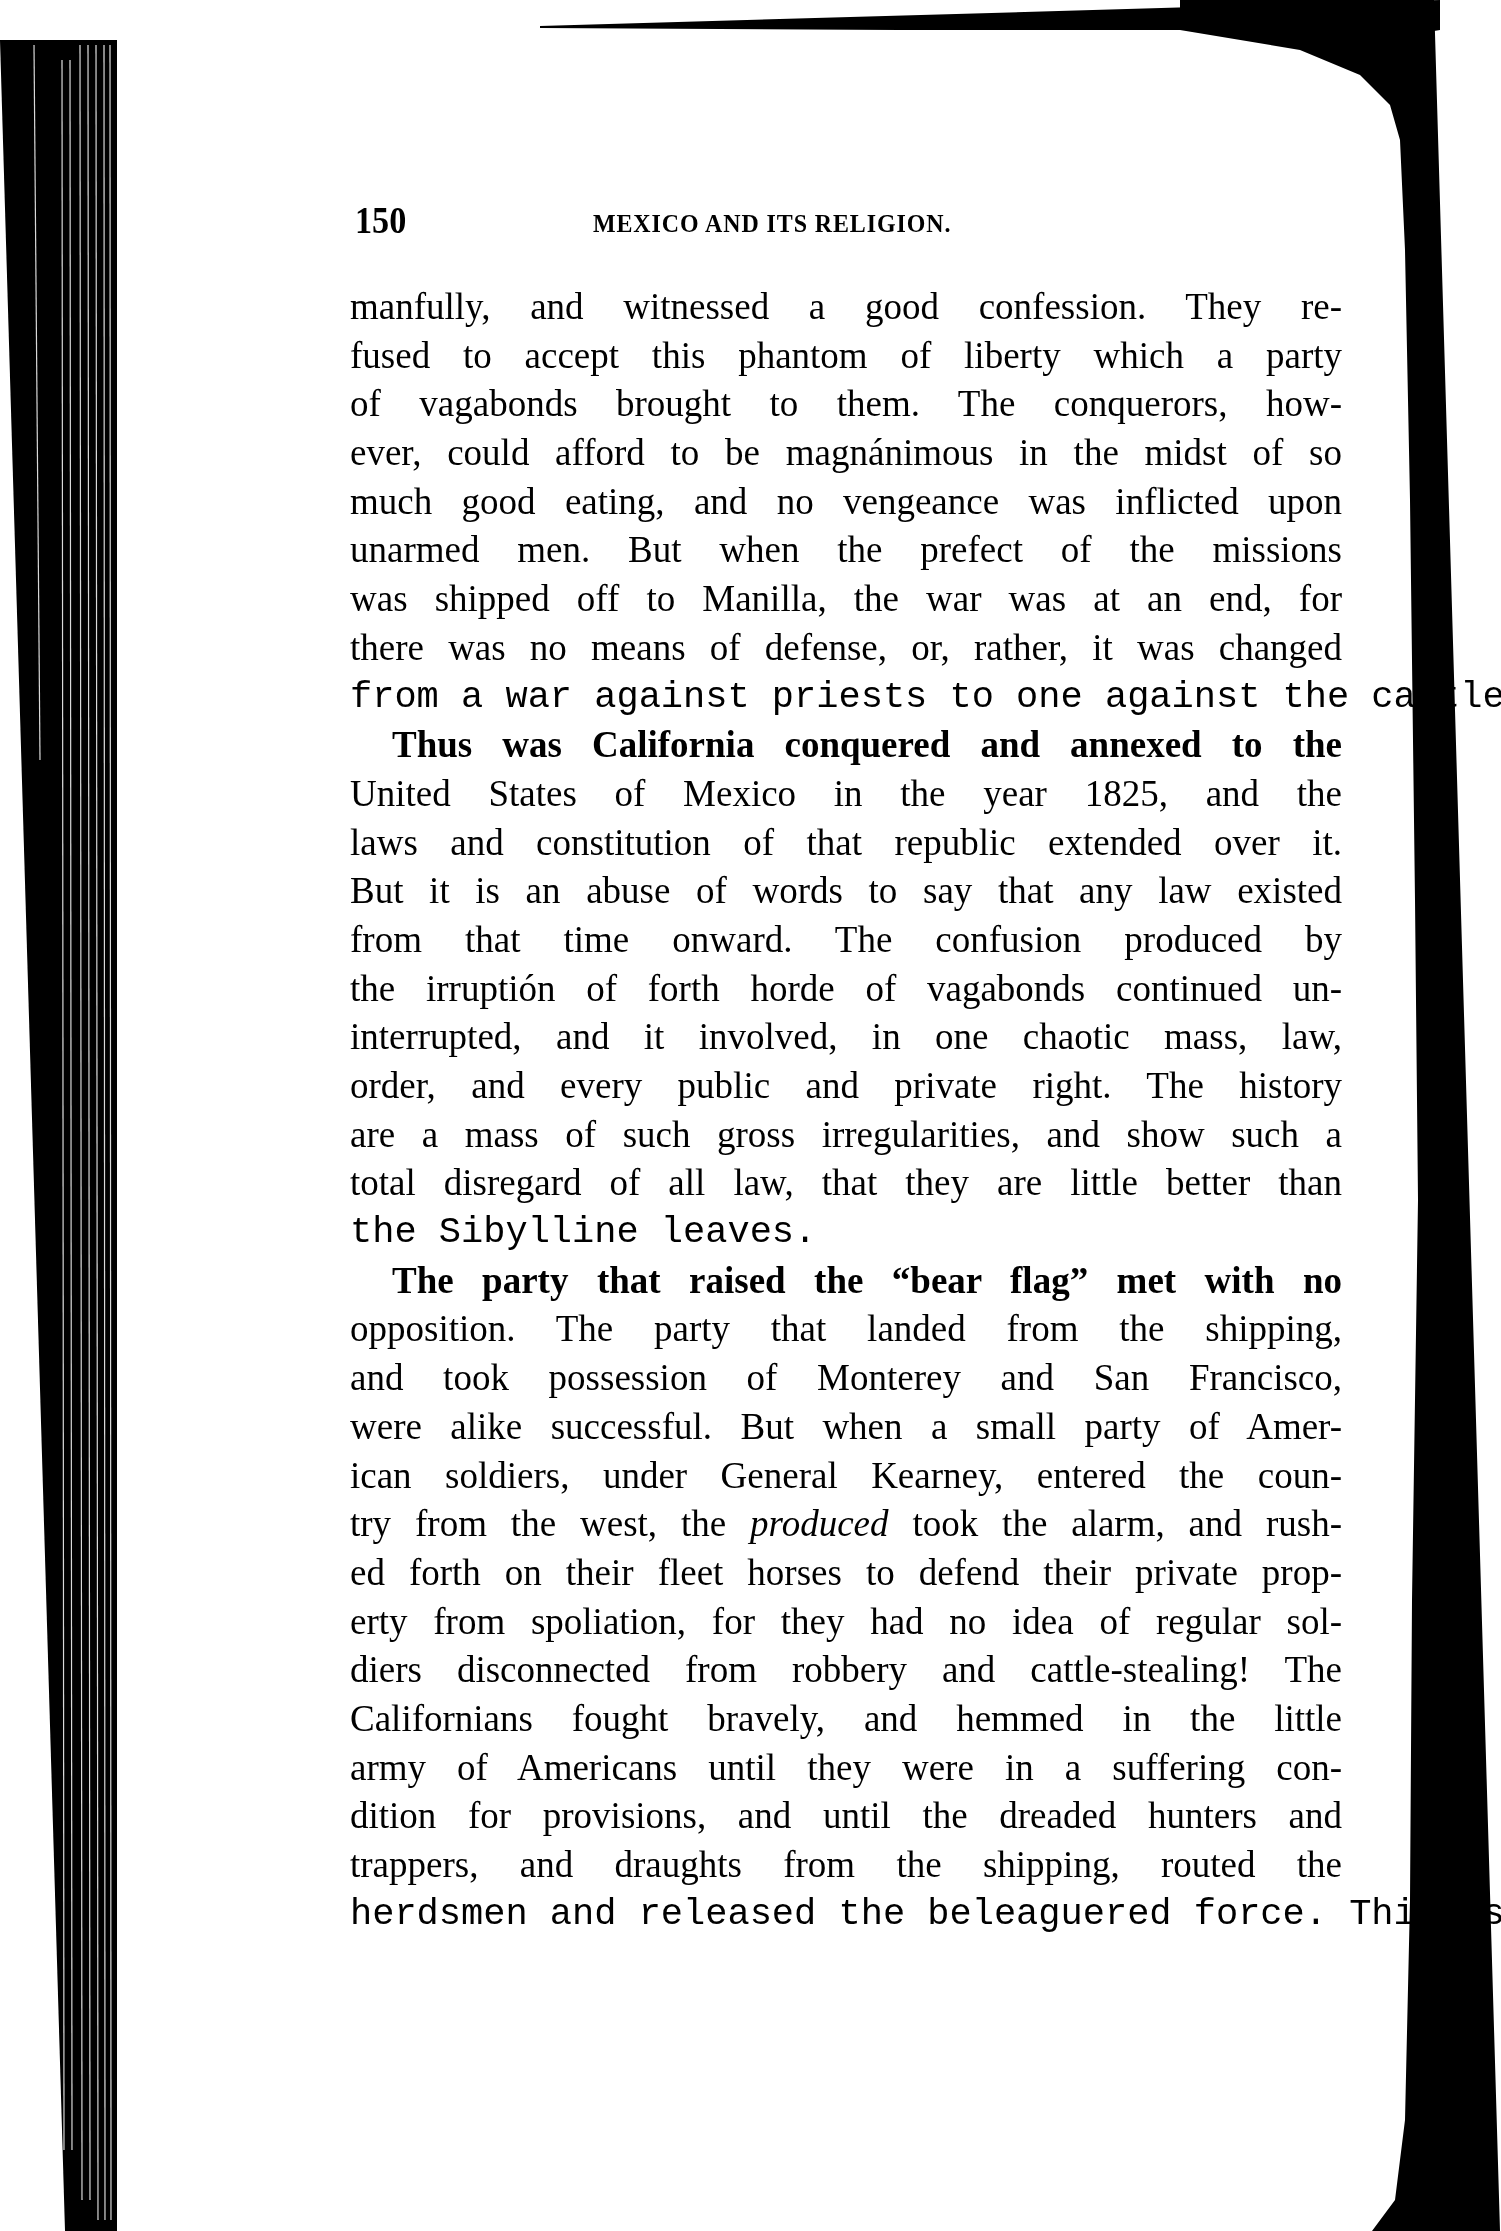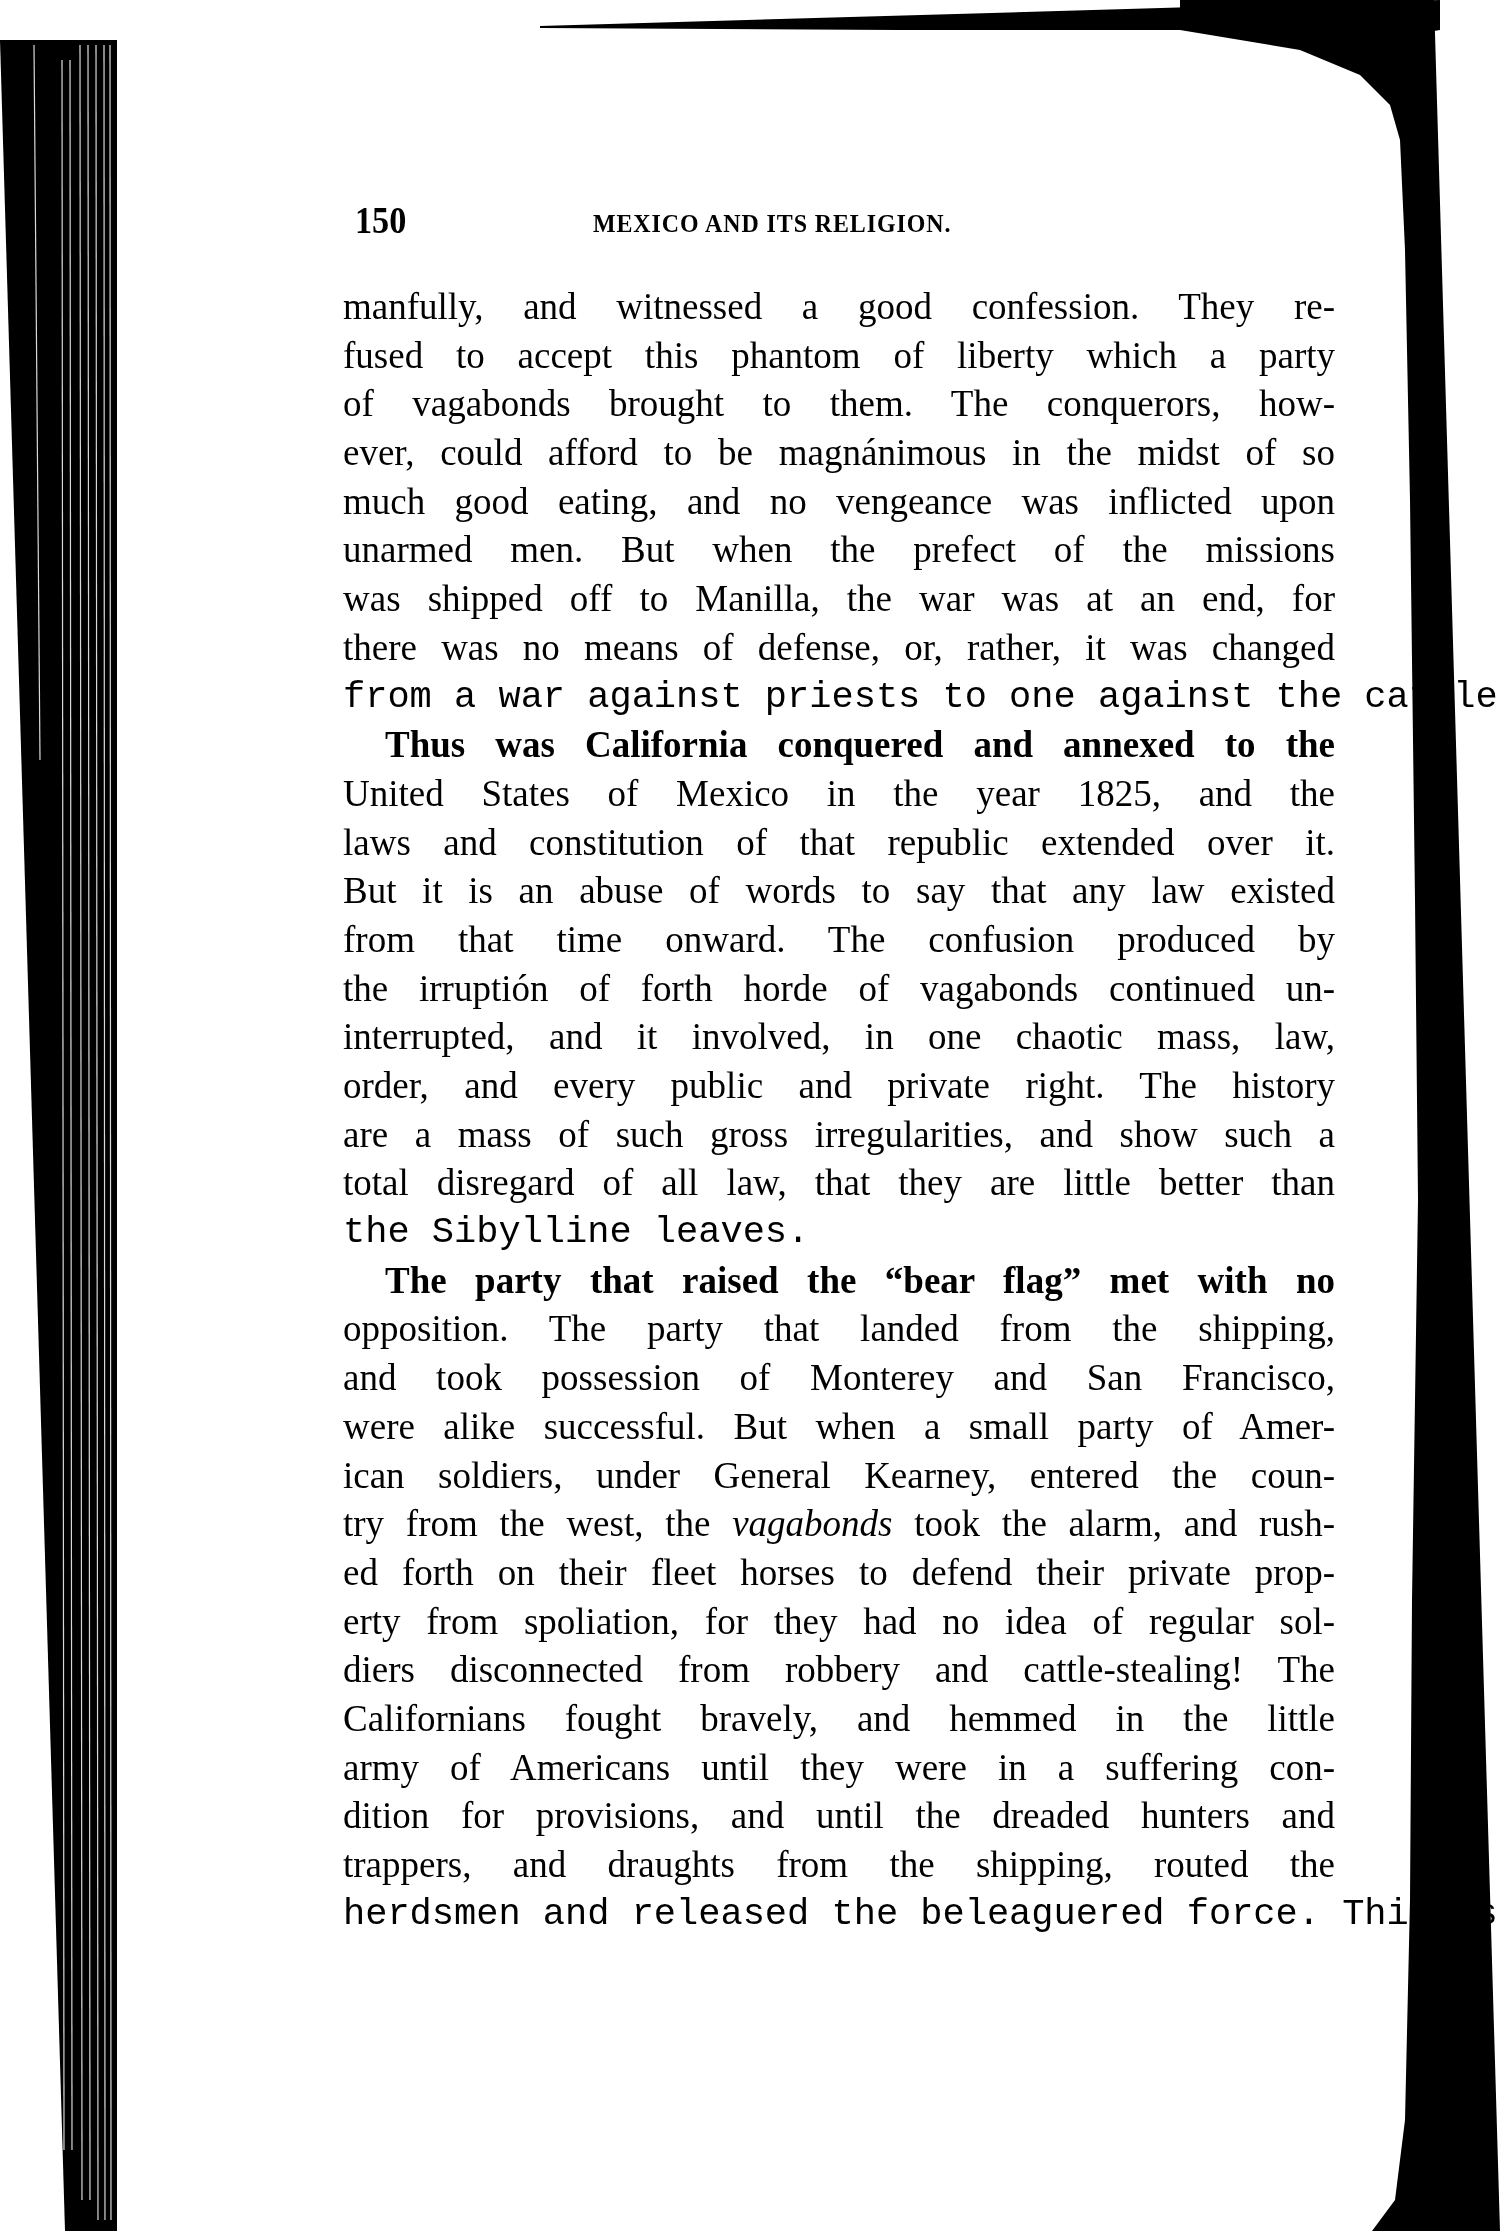--- a/index.html
+++ b/index.html
@@ -1,21 +1,21 @@
 <!DOCTYPE html>
 <html><head>
 <meta charset="utf-8">
 <style>
   html, body { margin:0; padding:0; background:#ffffff; }
   body { width:1501px; height:2231px; position:relative; overflow:hidden; font-family:"Liberation Serif", "DejaVu Serif", serif; color:#000; }
   .scan-shadow { position:absolute; left:0; top:0; width:1501px; height:2231px; pointer-events:none; }
   .running-head { position:absolute; left:343px; top:196px; width:760px; height:48px; }
   .page-number { position:absolute; left:12px; top:0; font-size:38px; font-weight:bold; line-height:48px; transform:scaleX(0.9); transform-origin:left; }
   .running-title { position:absolute; left:250px; top:4px; font-size:26px; font-weight:bold; letter-spacing:1px; line-height:48px; transform:scaleX(0.92); transform-origin:left; }
-  .body-text { position:absolute; left:343px; top:283px; width:992px; }
+  .body-text { position:absolute; left:350px; top:283px; width:992px; }
   .line { display:block; height:48.7px; line-height:48.7px; font-size:37px; text-align:justify; text-align-last:justify; white-space:nowrap; overflow:visible; }
   .line.last { text-align-last:left;font-family:Liberation Mono, monospace; }
   .line.indent { padding-left:42px;font-weight:bold; }
   i { font-style:italic; }
 </style>
 </head>
 <body>
 
 <svg class="scan-shadow" viewBox="0 0 1501 2231" preserveAspectRatio="none">
 
@@ -60,21 +60,21 @@
     <div class="line">interrupted, and it involved, in one chaotic mass, law,</div>
     <div class="line">order, and every public and private right.  The history</div>
     <div class="line">are a mass of such gross irregularities, and show such a</div>
     <div class="line">total disregard of all law, that they are little better than</div>
     <div class="line last">the Sibylline leaves.</div>
     <div class="line indent">The party that raised the “bear flag” met with no</div>
     <div class="line">opposition.  The party that landed from the shipping,</div>
     <div class="line">and took possession of Monterey and San Francisco,</div>
     <div class="line">were alike successful.  But when a small party of Amer-</div>
     <div class="line">ican soldiers, under General Kearney, entered the coun-</div>
-    <div class="line"><span>try from the west, the </span><i>vagabonds</i><span> took the alarm, and rush-</span></div>
+    <div class="line"><span>try from the west, the </span><i>produced</i><span> took the alarm, and rush-</span></div>
     <div class="line">ed forth on their fleet horses to defend their private prop-</div>
     <div class="line">erty from spoliation, for they had no idea of regular sol-</div>
     <div class="line">diers disconnected from robbery and cattle-stealing!  The</div>
     <div class="line">Californians fought bravely, and hemmed in the little</div>
     <div class="line">army of Americans until they were in a suffering con-</div>
     <div class="line">dition for provisions, and until the dreaded hunters and</div>
     <div class="line">trappers, and draughts from the shipping, routed the</div>
     <div class="line last">herdsmen and released the beleaguered force.  This is</div>
   </div>
 

